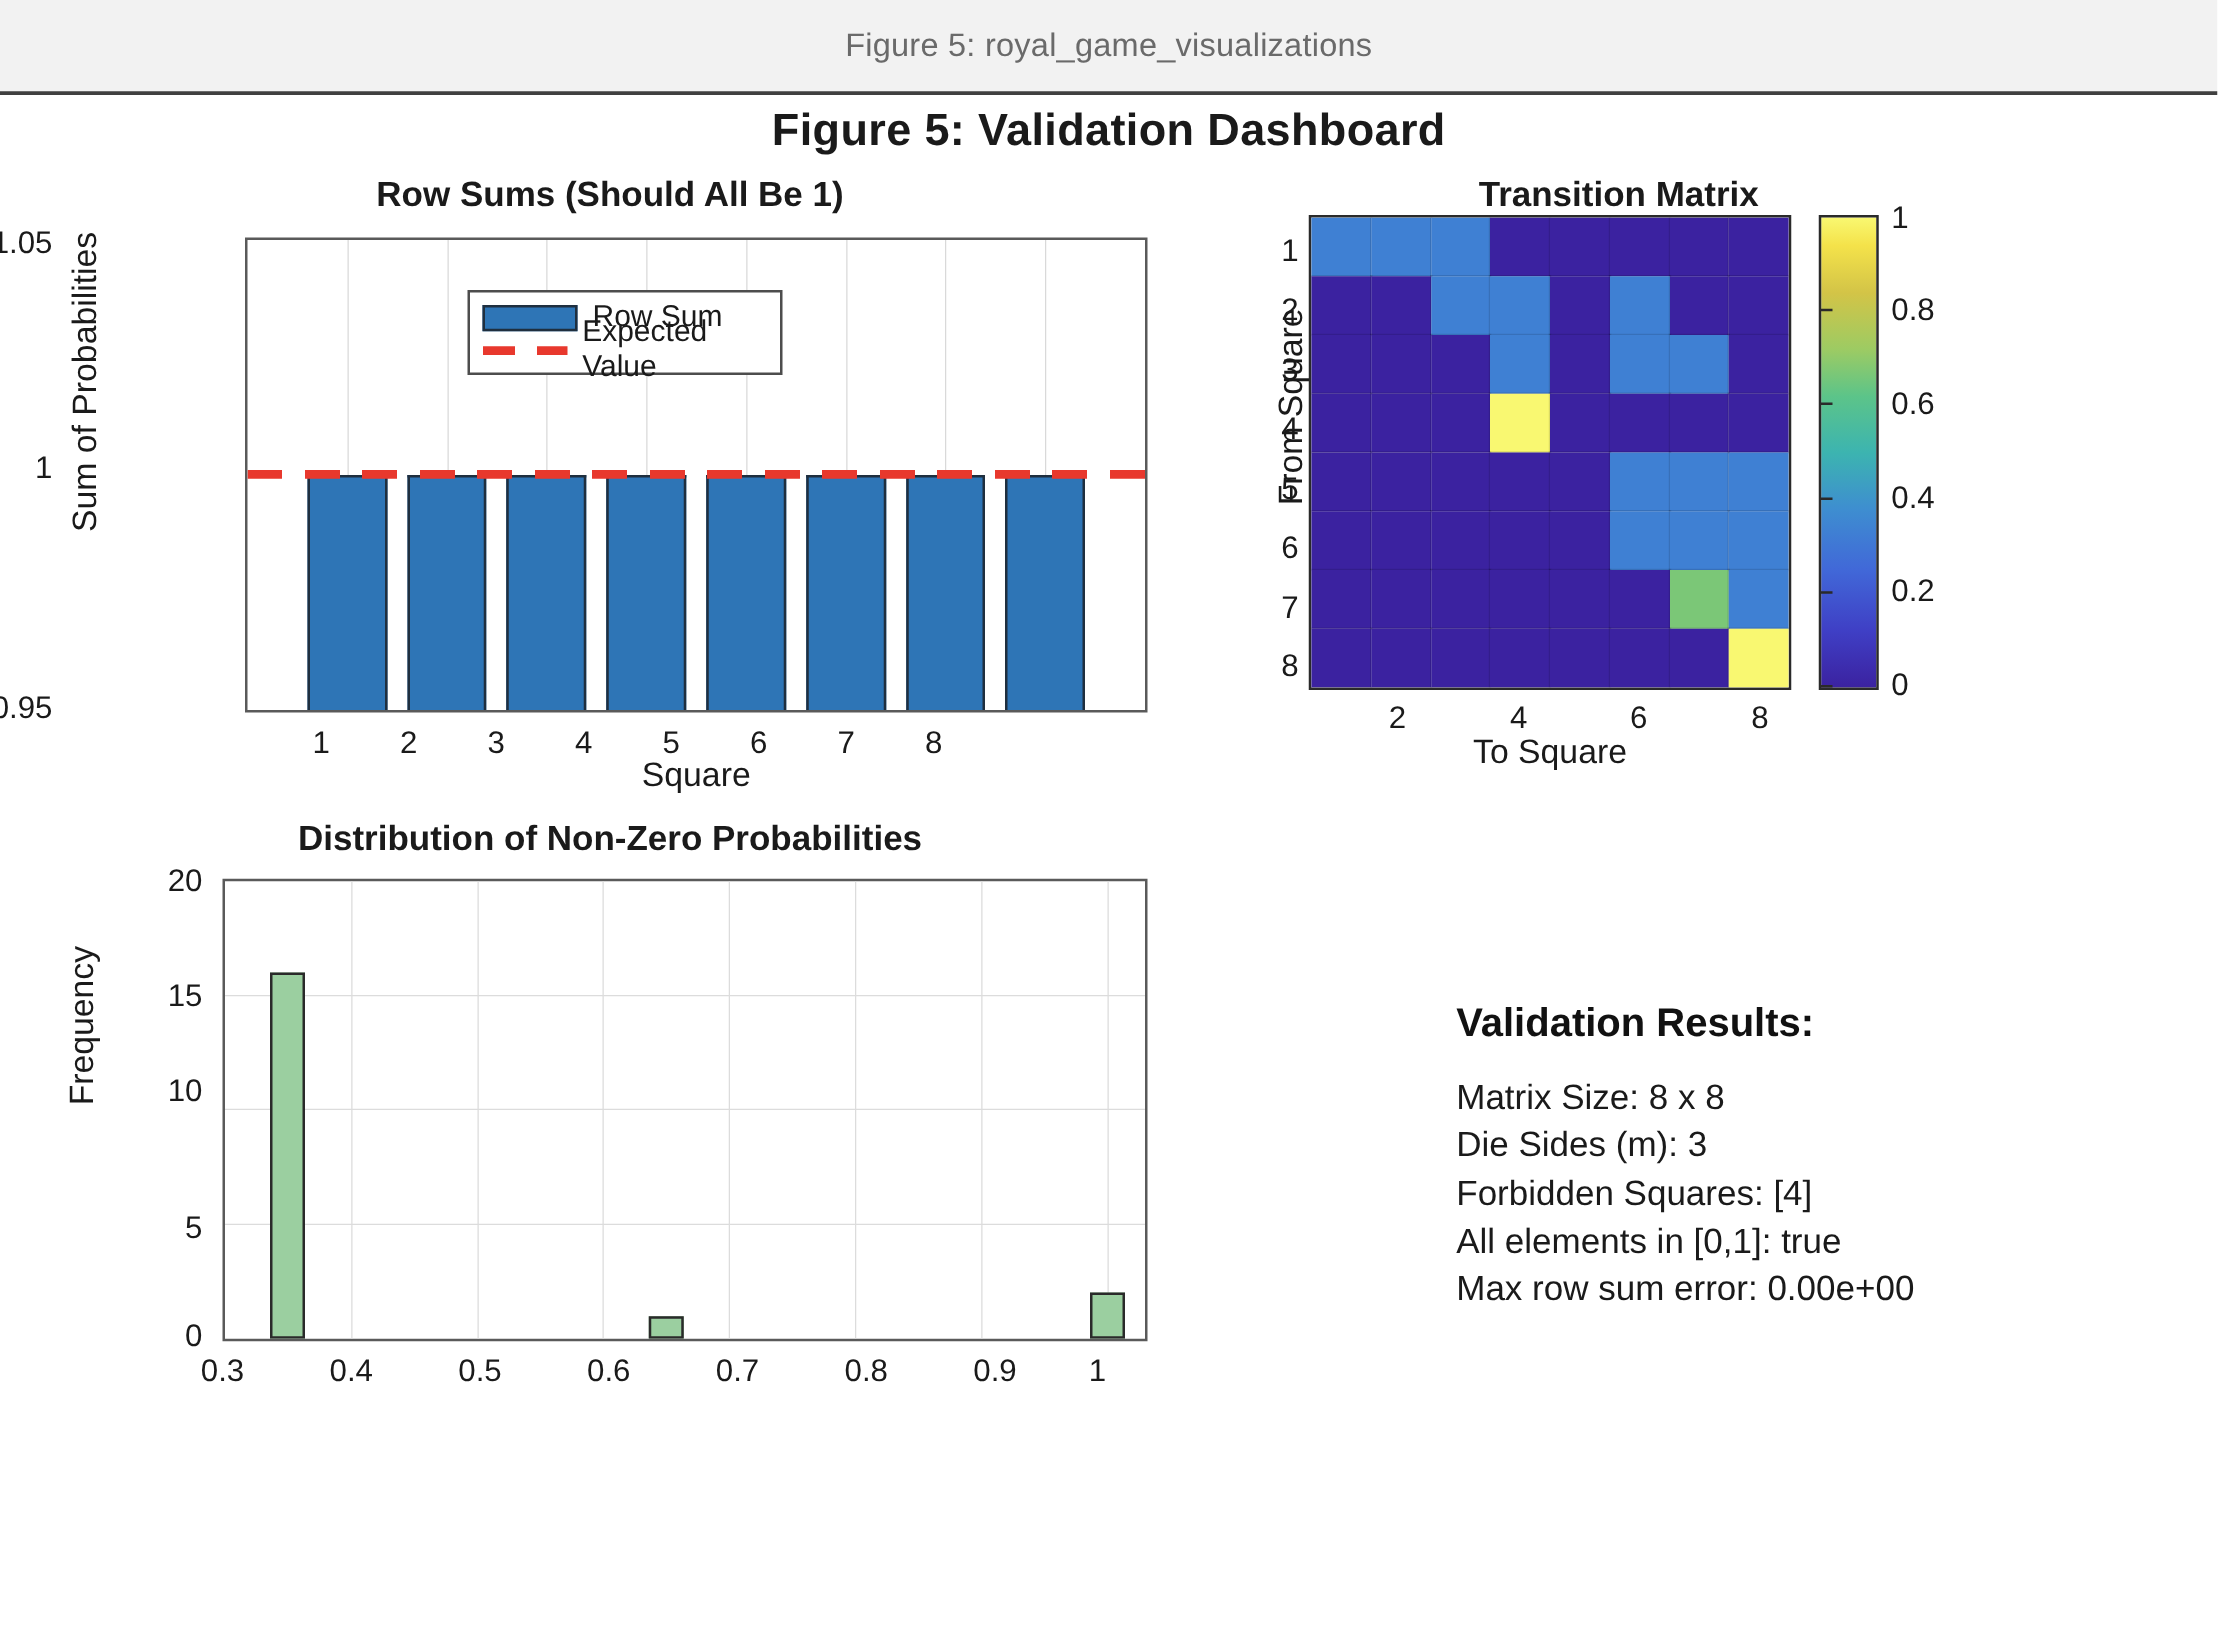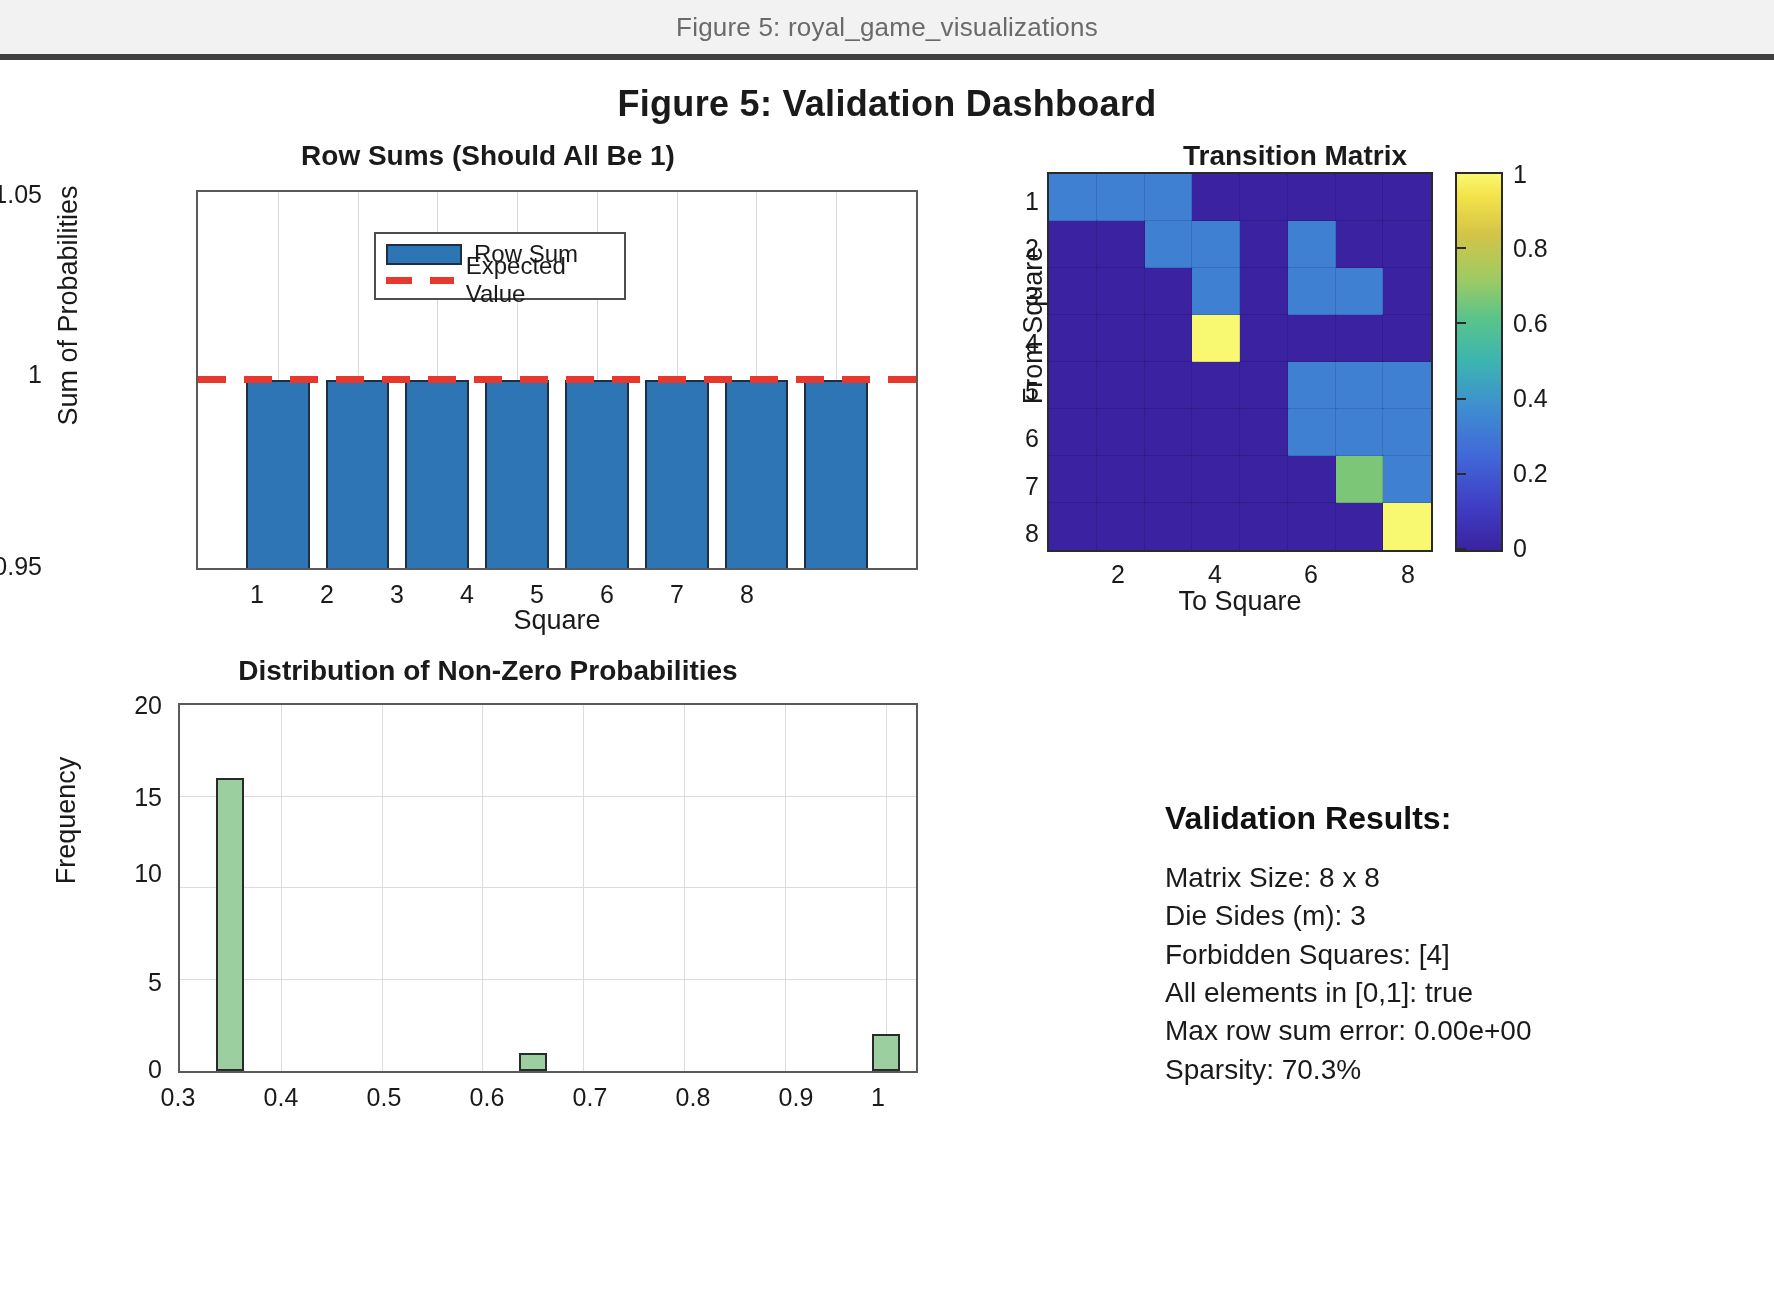--- a/index.html
+++ b/index.html
@@ -8,23 +8,23 @@
     width:1774px; height:1309px;
     background:#ffffff;
     font-family:"Liberation Sans", sans-serif;
     color:#000;
     overflow:hidden;
     position:relative;
   }
 
   
   #titlebar {
-    position:absolute; left:0; top:0; width:1774px; height:60px;
+    position:absolute; left:0; top:0; width:1774px; height:76px;
     background:#f2f2f2;
-    border-bottom:6px solid #404040;
+    border-bottom:3px solid #404040;
     display:flex; align-items:center; justify-content:center;
   }
   #titlebar .t {
     font-size:26px; color:#6a6a6a; letter-spacing:.2px;
   }
 
   
   #figtitle {
     position:absolute; left:0; top:83px; width:1774px;
     text-align:center; font-size:36px; font-weight:bold;
@@ -391,14 +391,13 @@
 
 </div>
 
 <div class="panel" id="p4">
   <div class="vtitle">Validation Results:</div>
   <div class="vline">Matrix Size: 8 x 8</div>
   <div class="vline">Die Sides (m): 3</div>
   <div class="vline">Forbidden Squares: [4]</div>
   <div class="vline">All elements in [0,1]: true</div>
   <div class="vline">Max row sum error: 0.00e+00</div>
-  <div class="vline">Sparsity: 70.3%</div>
 </div>
 
 </body></html>

